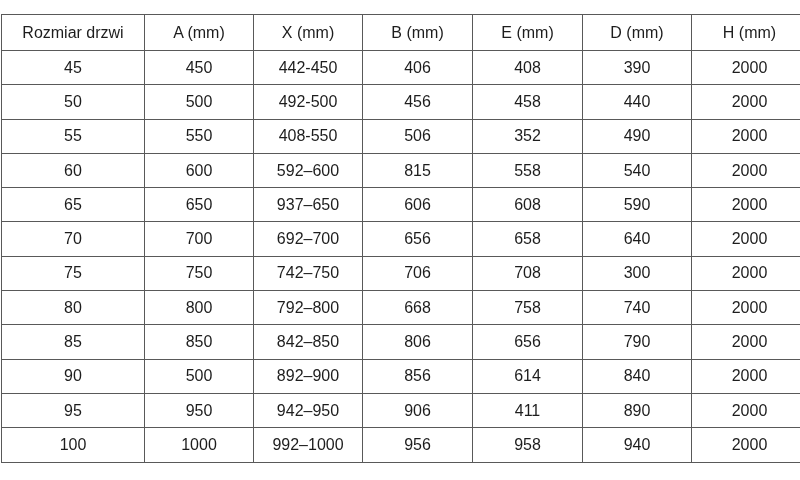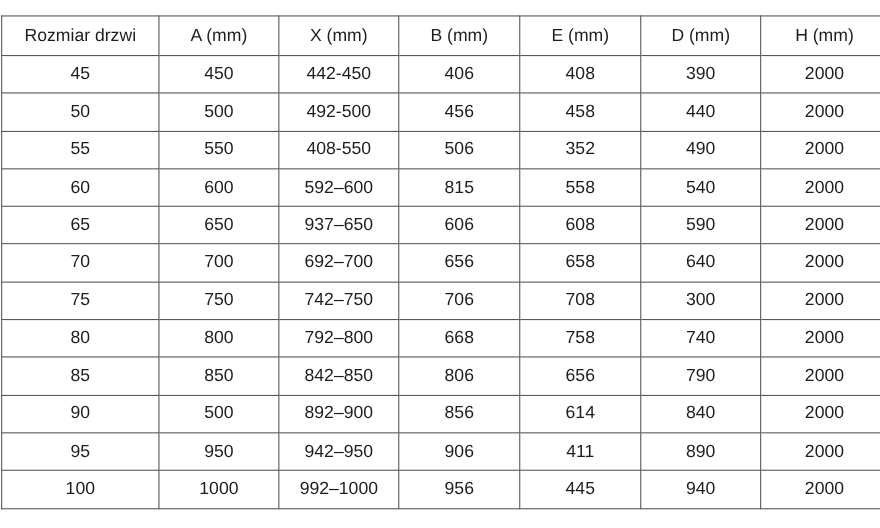--- a/index.html
+++ b/index.html
@@ -169,19 +169,19 @@
           <td>906</td>
           <td>411</td>
           <td>890</td>
           <td>2000</td>
         </tr>
         <tr>
           <td>100</td>
           <td>1000</td>
           <td>992–1000</td>
           <td>956</td>
-          <td>445</td>
+          <td>958</td>
           <td>940</td>
           <td>2000</td>
         </tr>
       </tbody>
   </table>
 </div>
 
 </body></html>

